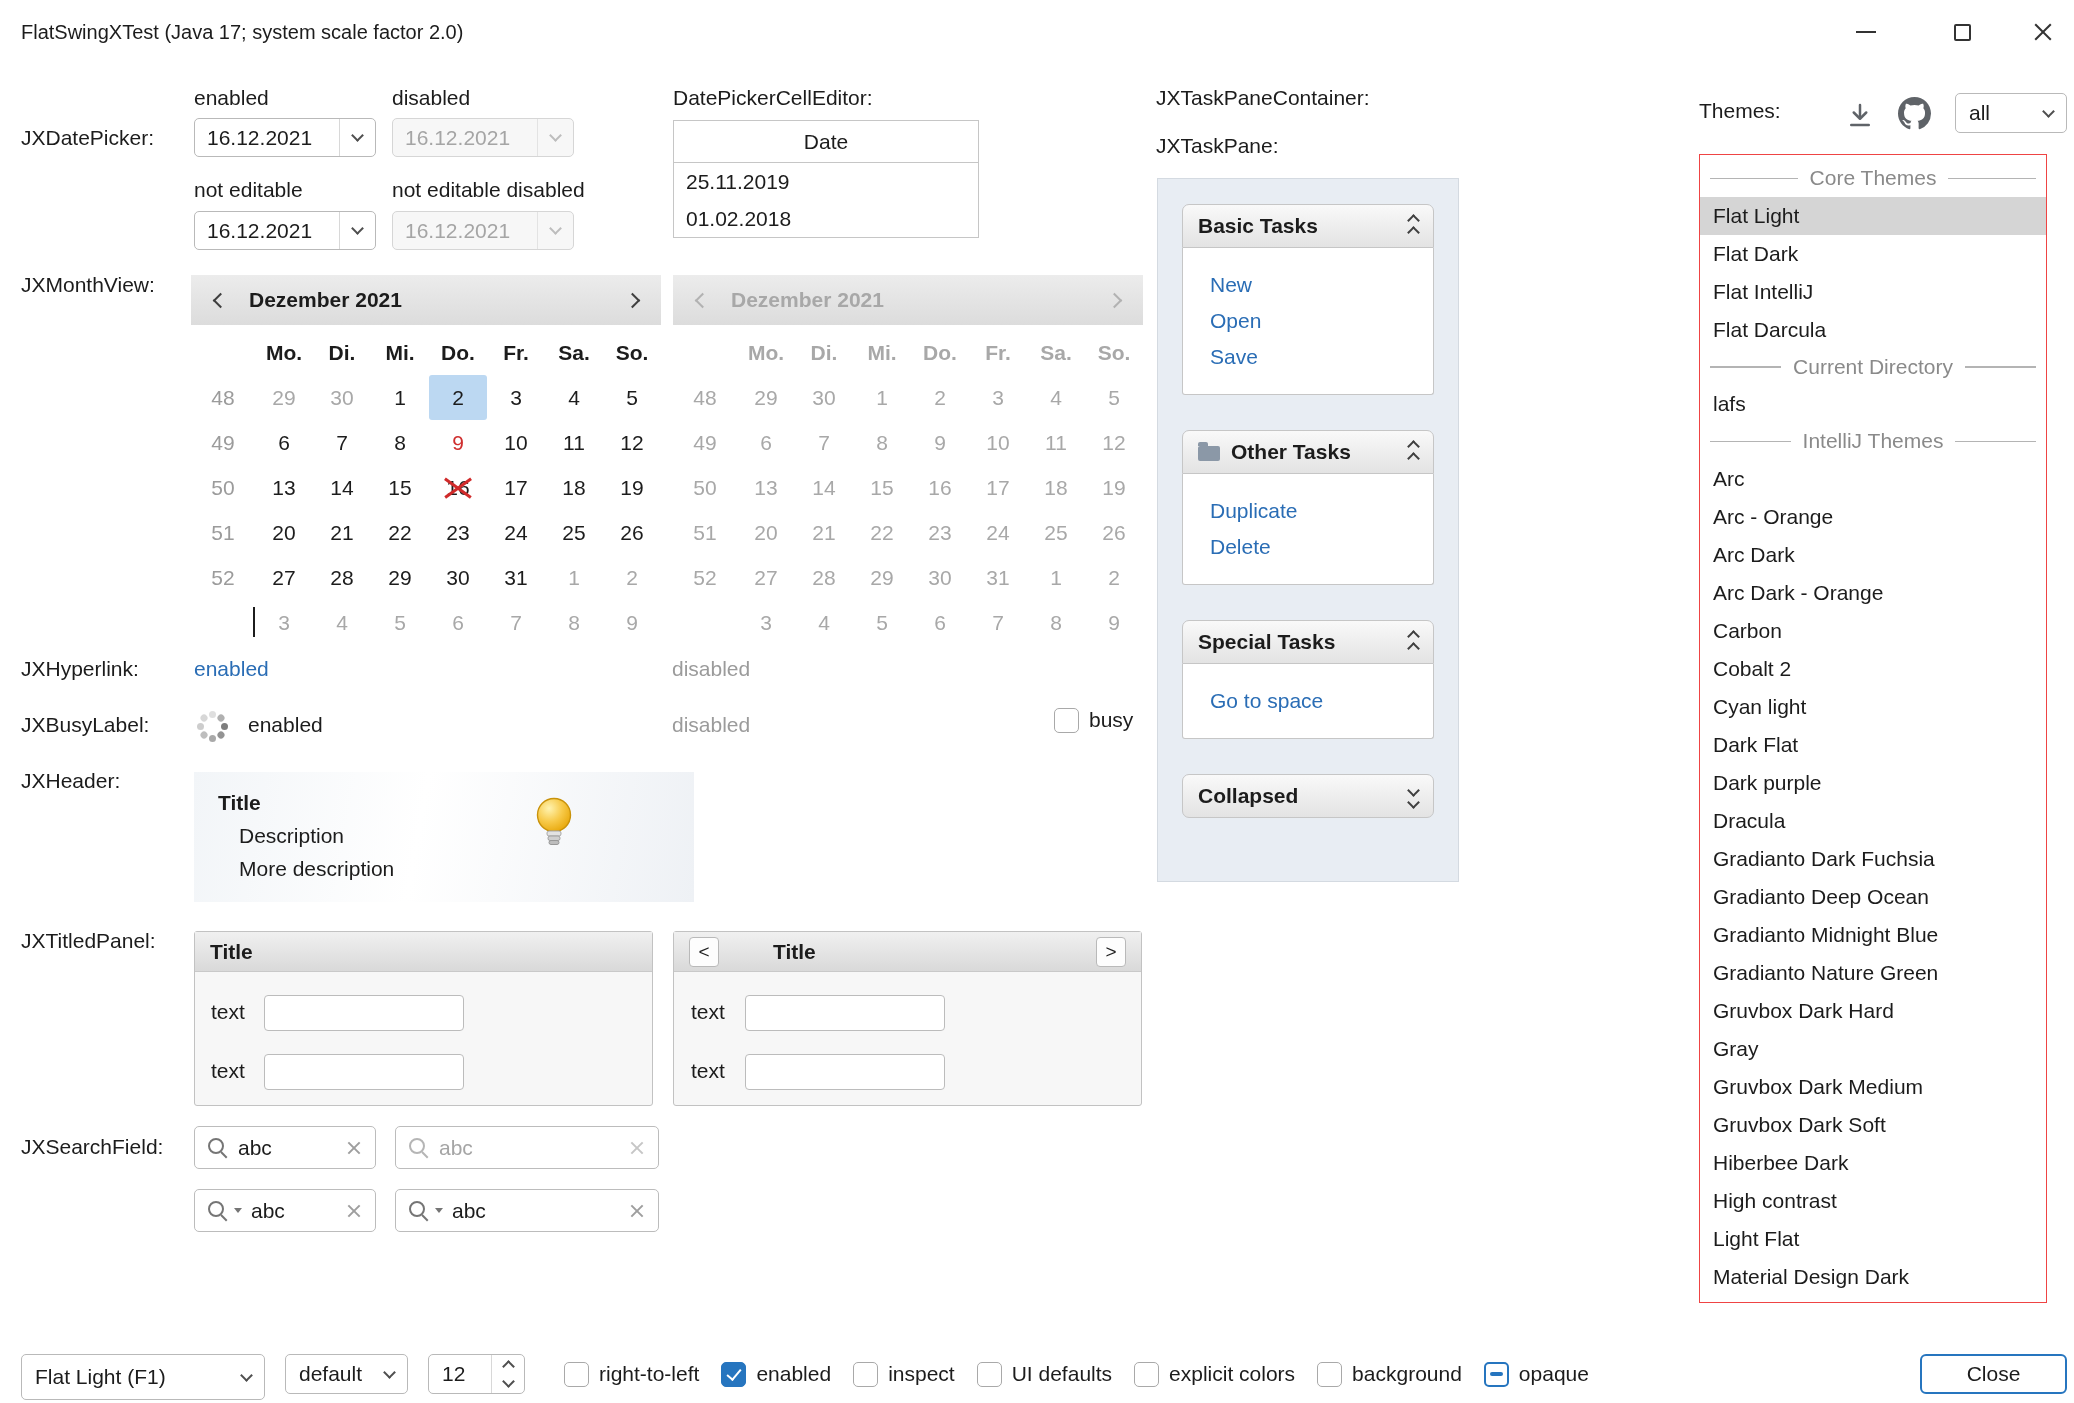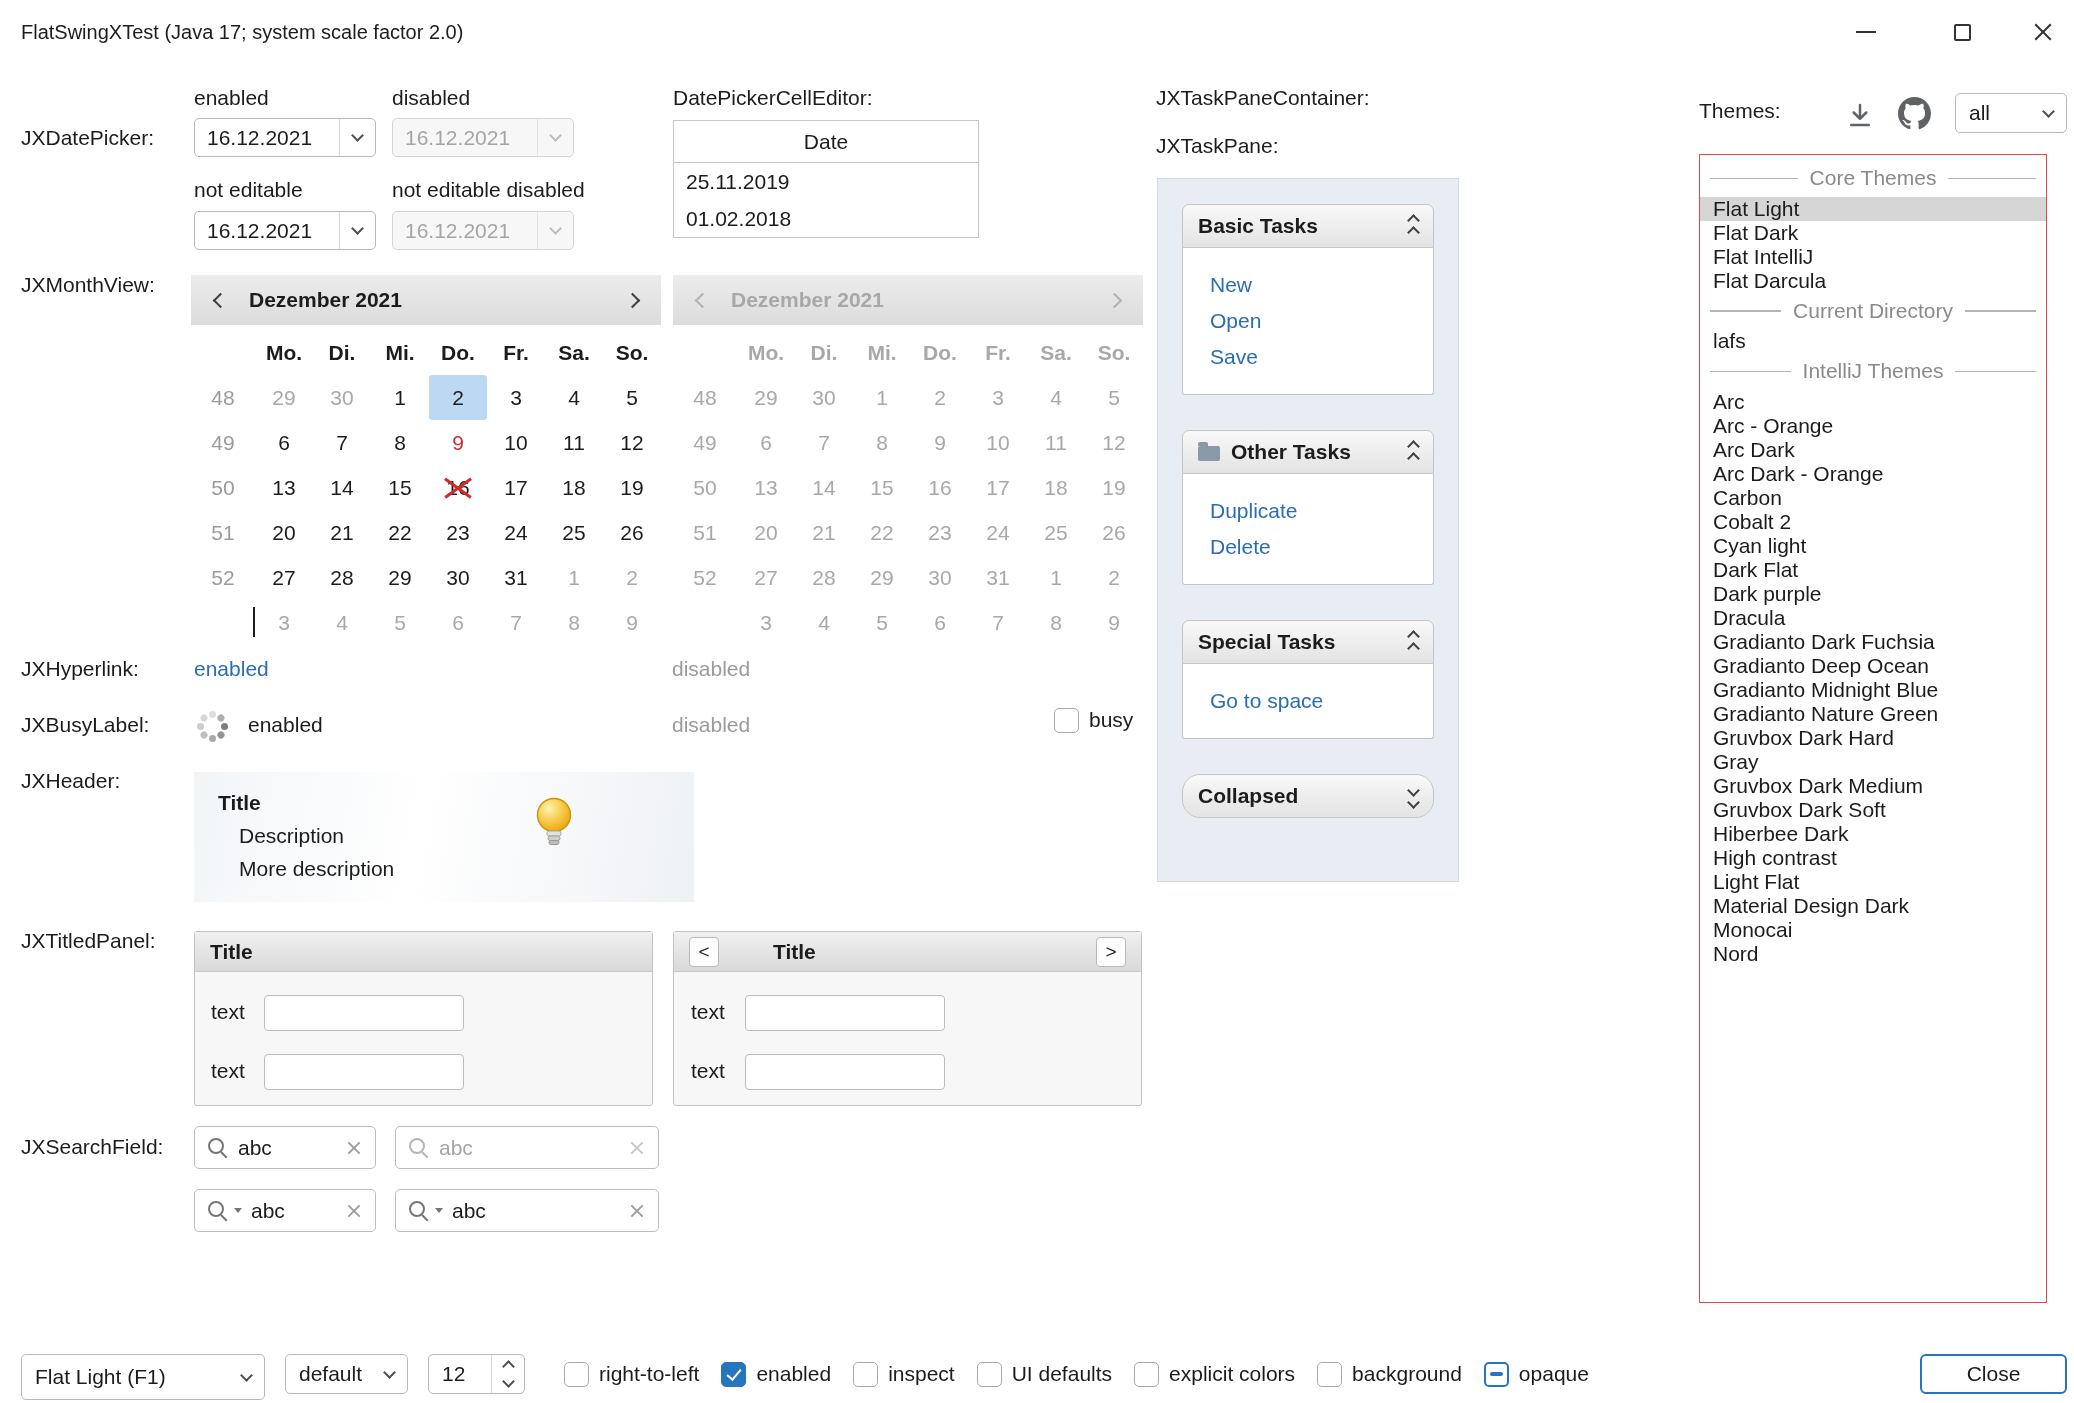--- a/index.html
+++ b/index.html
@@ -101,41 +101,41 @@
 .clear-icon::before{transform:rotate(45deg)}
 .clear-icon::after{transform:rotate(-45deg)}
 .searchfield.disabled-field .mag::before{border-color:#b5b5b5}
 .searchfield.disabled-field .mag::after{background:#b5b5b5}
 .searchfield.disabled-field .clear-icon::before,.searchfield.disabled-field .clear-icon::after{background:#c6c6c6}
 
 
 #taskpane-container{left:1157px;top:178px;width:302px;height:704px;background:#e8edf3;border:1px solid #d4dae1;padding:25px 24px 0}
 .pane{margin-bottom:35px}
 .pane-header{height:44px;background:linear-gradient(#f9f9f9,#e3e3e3);border:1px solid #c6c6c6;border-radius:7px 7px 0 0;display:flex;align-items:center;gap:11px;padding:0 15px;font-weight:700}
-.pane.collapsed .pane-header{border-radius:18px}
+.pane.collapsed .pane-header{border-radius:7px}
 .pane-content{background:#fff;border:1px solid #c6c6c6;border-top:none;border-radius:0 0 3px 3px;padding:19px 0 19px 27px}
 .task-link{color:#2a6db5;line-height:36px}
 .chevs{margin-left:auto;display:flex;flex-direction:column;align-items:center}
 .chev-dbl-up{width:9px;height:9px;border-left:2.2px solid #3f3f3f;border-top:2.2px solid #3f3f3f;transform:rotate(45deg);margin:1.5px 0}
 .chev-dbl-down{width:9px;height:9px;border-right:2.2px solid #3f3f3f;border-bottom:2.2px solid #3f3f3f;transform:rotate(45deg);margin:1.5px 0}
 .folder-icon{position:relative;width:22px;height:15px;background:#8b98a7;border-radius:2px;flex:none;margin-top:3px}
 .folder-icon::before{content:"";position:absolute;left:0;top:-4px;width:10px;height:4px;background:#8b98a7;border-radius:2px 2px 0 0}
 
 
 .combo{border:1px solid #b9b9b9;border-radius:5px;background:#fff;display:flex;align-items:center}
 .combo .val{flex:1;padding-left:13px;white-space:nowrap;overflow:hidden}
 .combo .chev-wrap{width:36px;display:flex;align-items:center;justify-content:center;flex:none}
 #size-spinner{left:428px;top:1354px;width:97px;height:40px;border:1px solid #b9b9b9;border-radius:5px;background:#fff;display:flex}
 .spin-val{flex:1;display:flex;align-items:center;padding-left:13px}
 .spin-btns{width:33px;border-left:1px solid #d8d8d8;display:flex;flex-direction:column}
 .spin-btns .sb{flex:1;display:flex;align-items:center;justify-content:center}
 
 
 #themes-list{left:1699px;top:154px;width:348px;height:1149px;background:#fff;border:1px solid #ef4444;padding-top:5px;overflow:hidden}
-.theme-item{height:24px;display:flex;align-items:center;padding:8px 13px;white-space:nowrap}
+.theme-item{height:38px;display:flex;align-items:center;padding:8px 13px;white-space:nowrap}
 .theme-item.selected{background:#d5d5d5}
 .theme-sep{height:36.6px;display:flex;align-items:center;gap:12px;padding:0 10px;color:#8a8a8a;white-space:nowrap}
 .theme-sep::before,.theme-sep::after{content:"";flex:1;height:1.4px;background:#b4b4b4}
 
 #checkbox-row{left:564px;top:1354px;height:40px;display:flex;align-items:center;gap:22px}
 #close-btn{left:1920px;top:1354px;width:147px;height:40px;background:#fff;border:2px solid #2675bf;border-radius:6px;display:flex;align-items:center;justify-content:center}
 </style>
 </head>
 <body>
 

